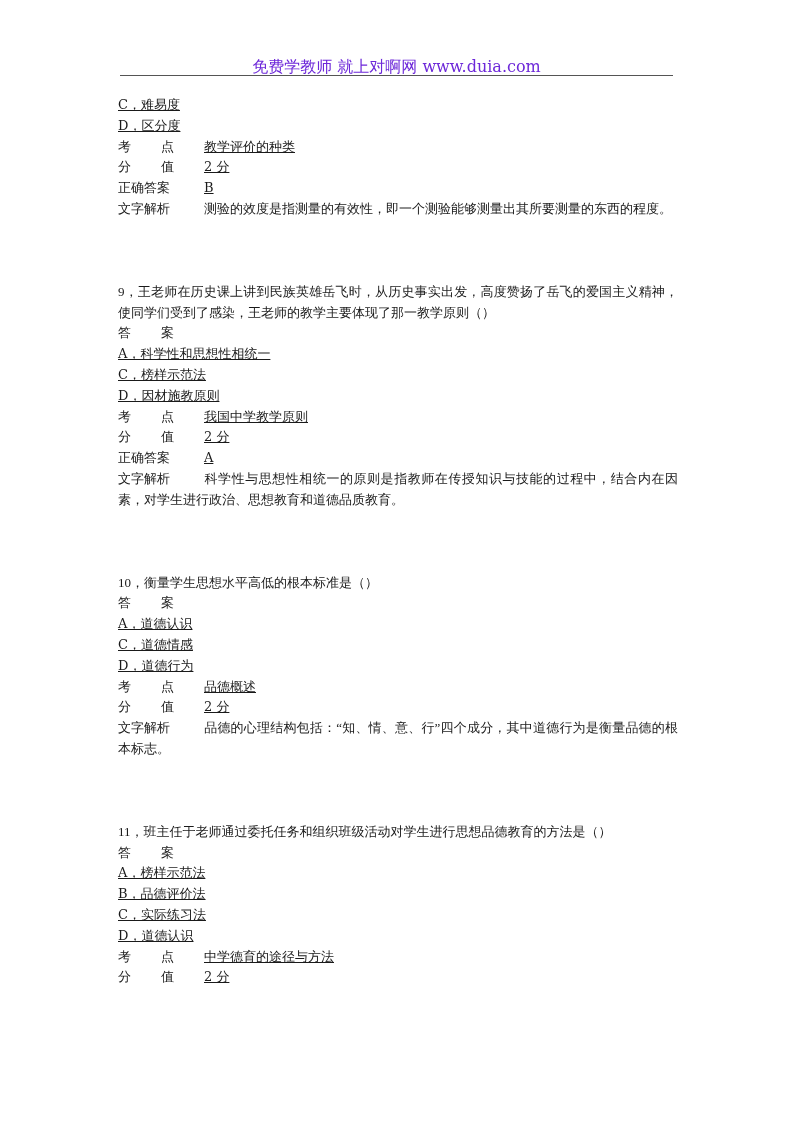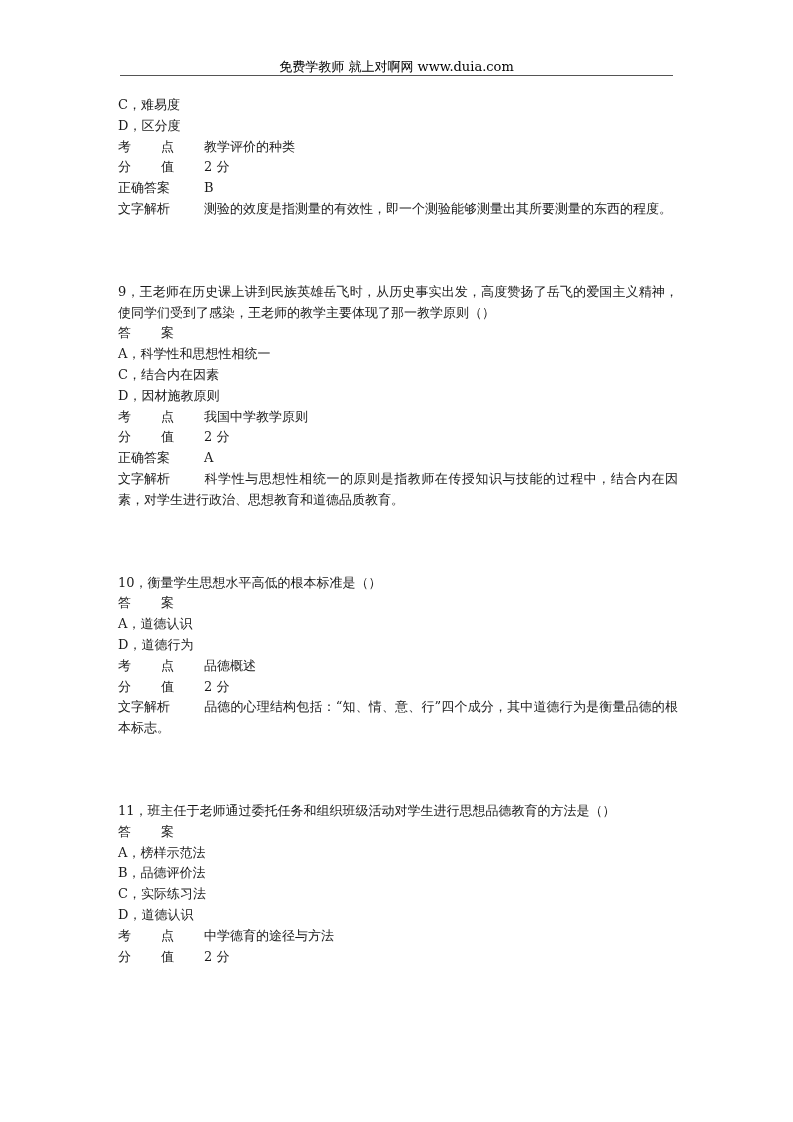--- a/index.html
+++ b/index.html
@@ -14,47 +14,49 @@
       overflow: hidden;
       font-family: "DejaVu Serif", "Liberation Serif", serif;
       color: #1a1a1a;
     }
     .header {
       position: absolute;
       left: 120px;
       top: 60px;
       width: 553px;
       text-align: center;
-      font-size: 13px;
+      font-size: 16px;
       line-height: 14px;
-      color: #000000;
+      color: #6d28d9;
     }
     .header-rule {
       position: absolute;
       left: 120px;
       top: 75px;
       width: 553px;
       height: 0;
       border-top: 1px solid #555;
     }
     .content {
       position: absolute;
       left: 118px;
       top: 95px;
       width: 560px;
       font-size: 13px;
       line-height: 20.8px;
     }
     .line {
       white-space: nowrap;
       height: 20.8px;
+      text-decoration: underline;
     }
     .para {
       white-space: normal;
       text-align: justify;
+      font-family: Liberation Serif, serif;
     }
     .label {
       display: inline-block;
       width: 86px;
       letter-spacing: 0;
     }
     .label.spaced {
       display: inline-flex;
       justify-content: space-between;
       width: 56px;
@@ -99,21 +101,21 @@
 
   <div>
     <div class="para">9，王老师在历史课上讲到民族英雄岳飞时，从历史事实出发，高度赞扬了岳飞的爱国主义精神，使同学们受到了感染，王老师的教学主要体现了那一教学原则（）</div>
     <div class="line">
       <span class="label spaced">
           <span>答</span>
           <span>案</span>
         </span>
     </div>
     <div class="line">A，科学性和思想性相统一</div>
-    <div class="line">C，结合内在因素</div>
+    <div class="line">C，榜样示范法</div>
     <div class="line">D，因材施教原则</div>
     <div class="line">
       <span class="label spaced">
           <span>考</span>
           <span>点</span>
         </span><span>我国中学教学原则</span>
     </div>
     <div class="line">
       <span class="label spaced">
           <span>分</span>
@@ -132,20 +134,21 @@
 
   <div>
     <div class="para">10，衡量学生思想水平高低的根本标准是（）</div>
     <div class="line">
       <span class="label spaced">
           <span>答</span>
           <span>案</span>
         </span>
     </div>
     <div class="line">A，道德认识</div>
+    <div class="line">C，道德情感</div>
     <div class="line">D，道德行为</div>
     <div class="line">
       <span class="label spaced">
           <span>考</span>
           <span>点</span>
         </span><span>品德概述</span>
     </div>
     <div class="line">
       <span class="label spaced">
           <span>分</span>

